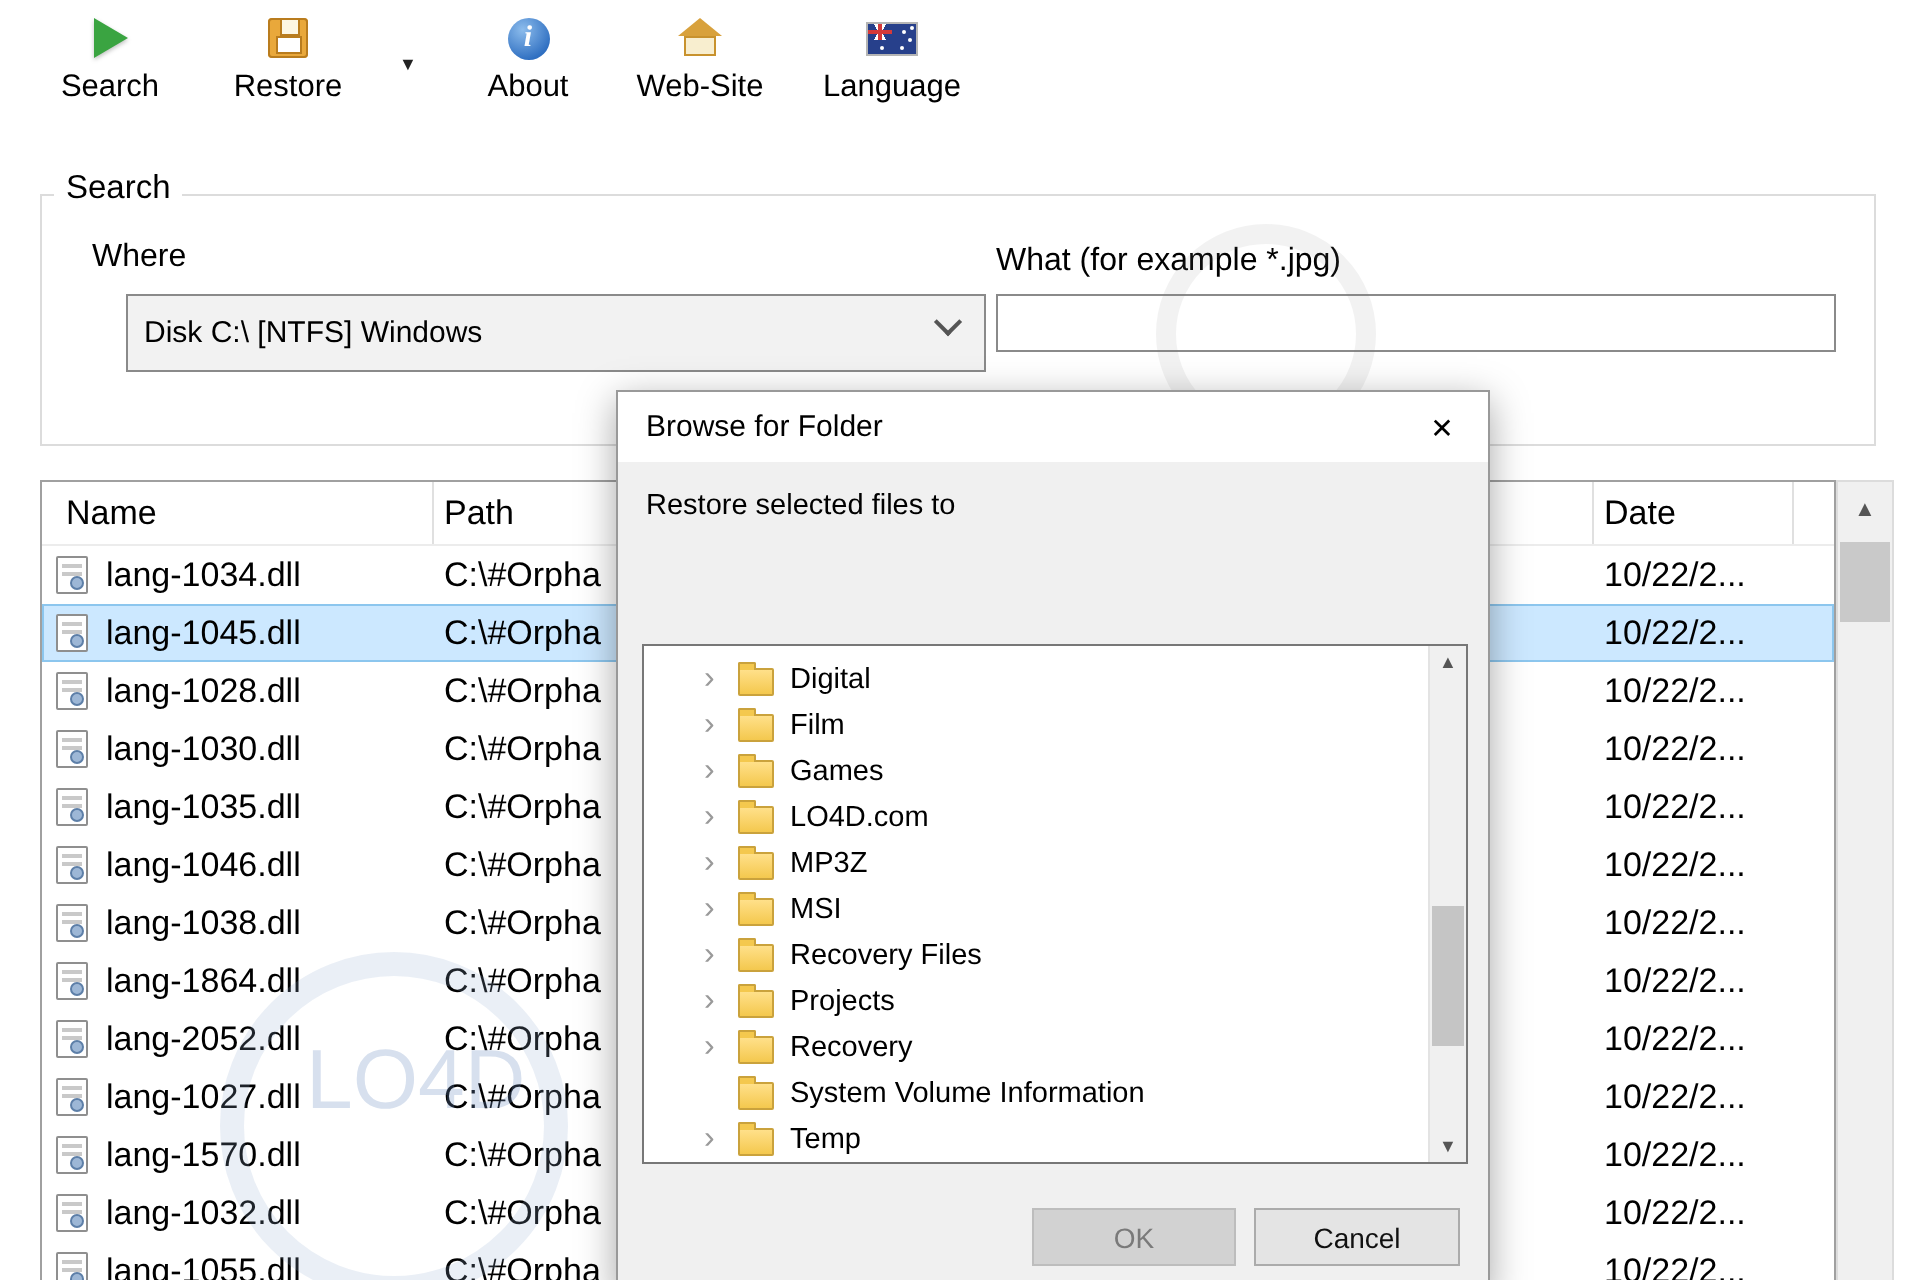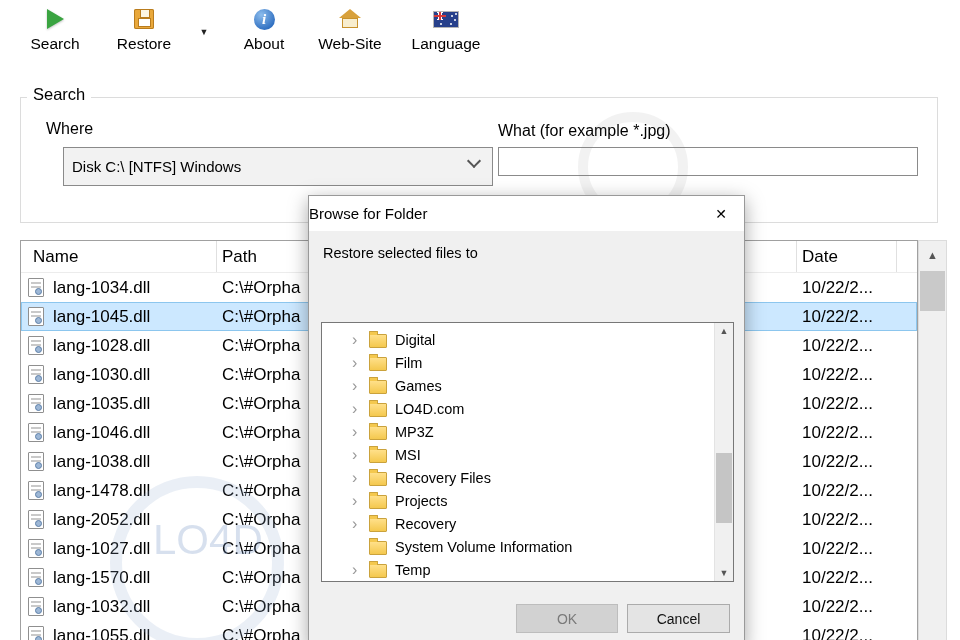--- a/index.html
+++ b/index.html
@@ -106,21 +106,21 @@
   #wm-ring1{left:110px;top:476px;width:150px;height:150px;border:12px solid rgba(150,175,210,.20);
       border-radius:50%;}
   #wm-text1{left:153px;top:516px;font-size:42px;font-weight:normal;color:rgba(110,145,195,.28);}
   #wm-ring2{left:578px;top:112px;width:90px;height:90px;border:10px solid rgba(130,130,130,.10);
       border-radius:50%;}
 
   
   #dialog{position:absolute;left:308px;top:195px;width:437px;height:452px;background:#f0f0f0;
       border:1px solid #999;box-sizing:border-box;box-shadow:0 5px 18px rgba(0,0,0,.35);z-index:10;}
   .dlg-title{position:absolute;top:0;left:0;right:0;height:35px;background:#fff;
-      display:flex;align-items:center;font-size:15px;box-sizing:border-box;}
+      display:flex;align-items:center;padding-left:14px;font-size:15px;box-sizing:border-box;}
   .dlg-close{position:absolute;top:0;right:0;width:46px;height:35px;display:flex;
       align-items:center;justify-content:center;font-size:14px;background:#fff;}
   .dlg-prompt{position:absolute;left:14px;top:49px;font-size:14.5px;}
   #tree{position:absolute;left:12px;top:126px;width:413px;height:260px;background:#fff;
       border:1px solid #777;box-sizing:border-box;overflow:hidden;}
   .titems{position:absolute;top:5px;left:0;right:18px;}
   .titem{height:23px;display:flex;align-items:center;padding-left:30px;font-size:14.5px;}
   .chev{width:17px;color:#9a9a9a;font-size:16px;line-height:1;flex:0 0 auto;}
   .folder-icon{position:relative;flex:0 0 auto;width:16px;height:12px;margin-top:2px;
       background:linear-gradient(#ffe08a,#f4c84e);border:1px solid #caa23c;border-radius:1px;}
@@ -259,21 +259,21 @@
           <div class="cname">
             <span class="dll-icon"></span>
             <span>lang-1038.dll</span>
           </div>
           <div class="cpath">C:\#Orpha</div>
           <div class="cdate">10/22/2...</div>
         </div>
         <div class="frow">
           <div class="cname">
             <span class="dll-icon"></span>
-            <span>lang-1478.dll</span>
+            <span>lang-1864.dll</span>
           </div>
           <div class="cpath">C:\#Orpha</div>
           <div class="cdate">10/22/2...</div>
         </div>
         <div class="frow">
           <div class="cname">
             <span class="dll-icon"></span>
             <span>lang-2052.dll</span>
           </div>
           <div class="cpath">C:\#Orpha</div>

